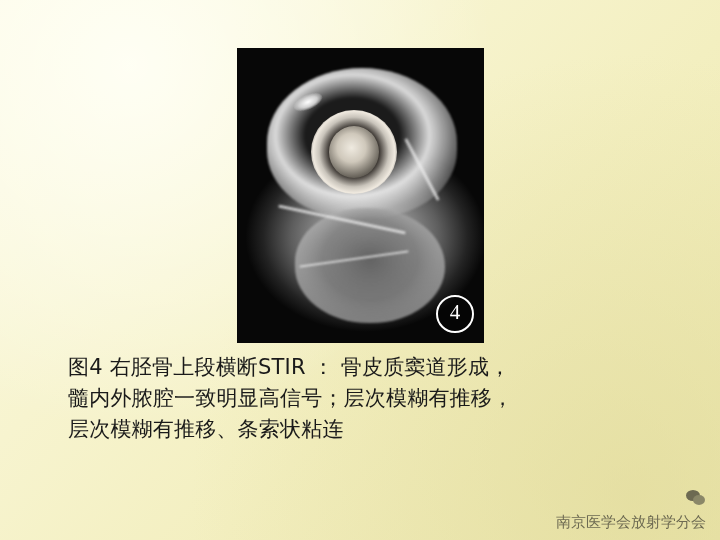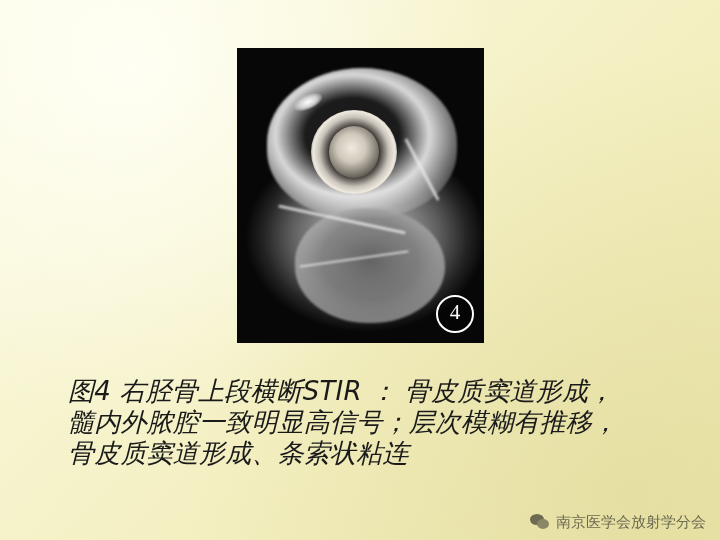--- a/index.html
+++ b/index.html
@@ -119,41 +119,41 @@
     font-size: 21px;
     line-height: 31px;
     text-align: center;
     font-family: "Liberation Serif", serif;
     background: rgba(0,0,0,0.25);
   }
 
   .caption {
     position: absolute;
     left: 68px;
-    top: 376px;
+    top: 352px;
     width: 600px;
     color: #1a1a1a;
     font-family: "DejaVu Sans", sans-serif;
-    font-size: 26px;
+    font-size: 21px;
     line-height: 31px;
     letter-spacing: 0.2px;
-    font-style: italic;
   }
   .caption-line { white-space: pre; }
 
   .watermark {
     position: absolute;
     right: 14px;
     bottom: 8px;
     display: flex;
-    align-items: center;
+    align-items: flex-end;
     gap: 6px;
     color: #6d6a52;
     font-family: "DejaVu Sans", sans-serif;
     font-size: 15px;
+    flex-direction: column;
   }
   .wechat-icon {
     width: 20px;
     height: 17px;
     position: relative;
   }
   .wechat-icon .b1, .wechat-icon .b2 {
     position: absolute;
     border-radius: 50%;
     background: #6d6a52;
@@ -176,21 +176,21 @@
       <div class="strand-a"></div>
       <div class="strand-b"></div>
       <div class="strand-c"></div>
       <div class="badge">4</div>
     </div>
   </div>
 
   <div class="caption">
     <div class="caption-line">图4 右胫骨上段横断STIR ： 骨皮质窦道形成，</div>
     <div class="caption-line">髓内外脓腔一致明显高信号；层次模糊有推移，</div>
-    <div class="caption-line">骨皮质窦道形成、条索状粘连</div>
+    <div class="caption-line">层次模糊有推移、条索状粘连</div>
   </div>
 
   <div class="watermark">
     <span class="wechat-icon">
       <span class="b1"></span>
         <span class="b2"></span>
     </span>
     <span>南京医学会放射学分会</span>
   </div>
 

